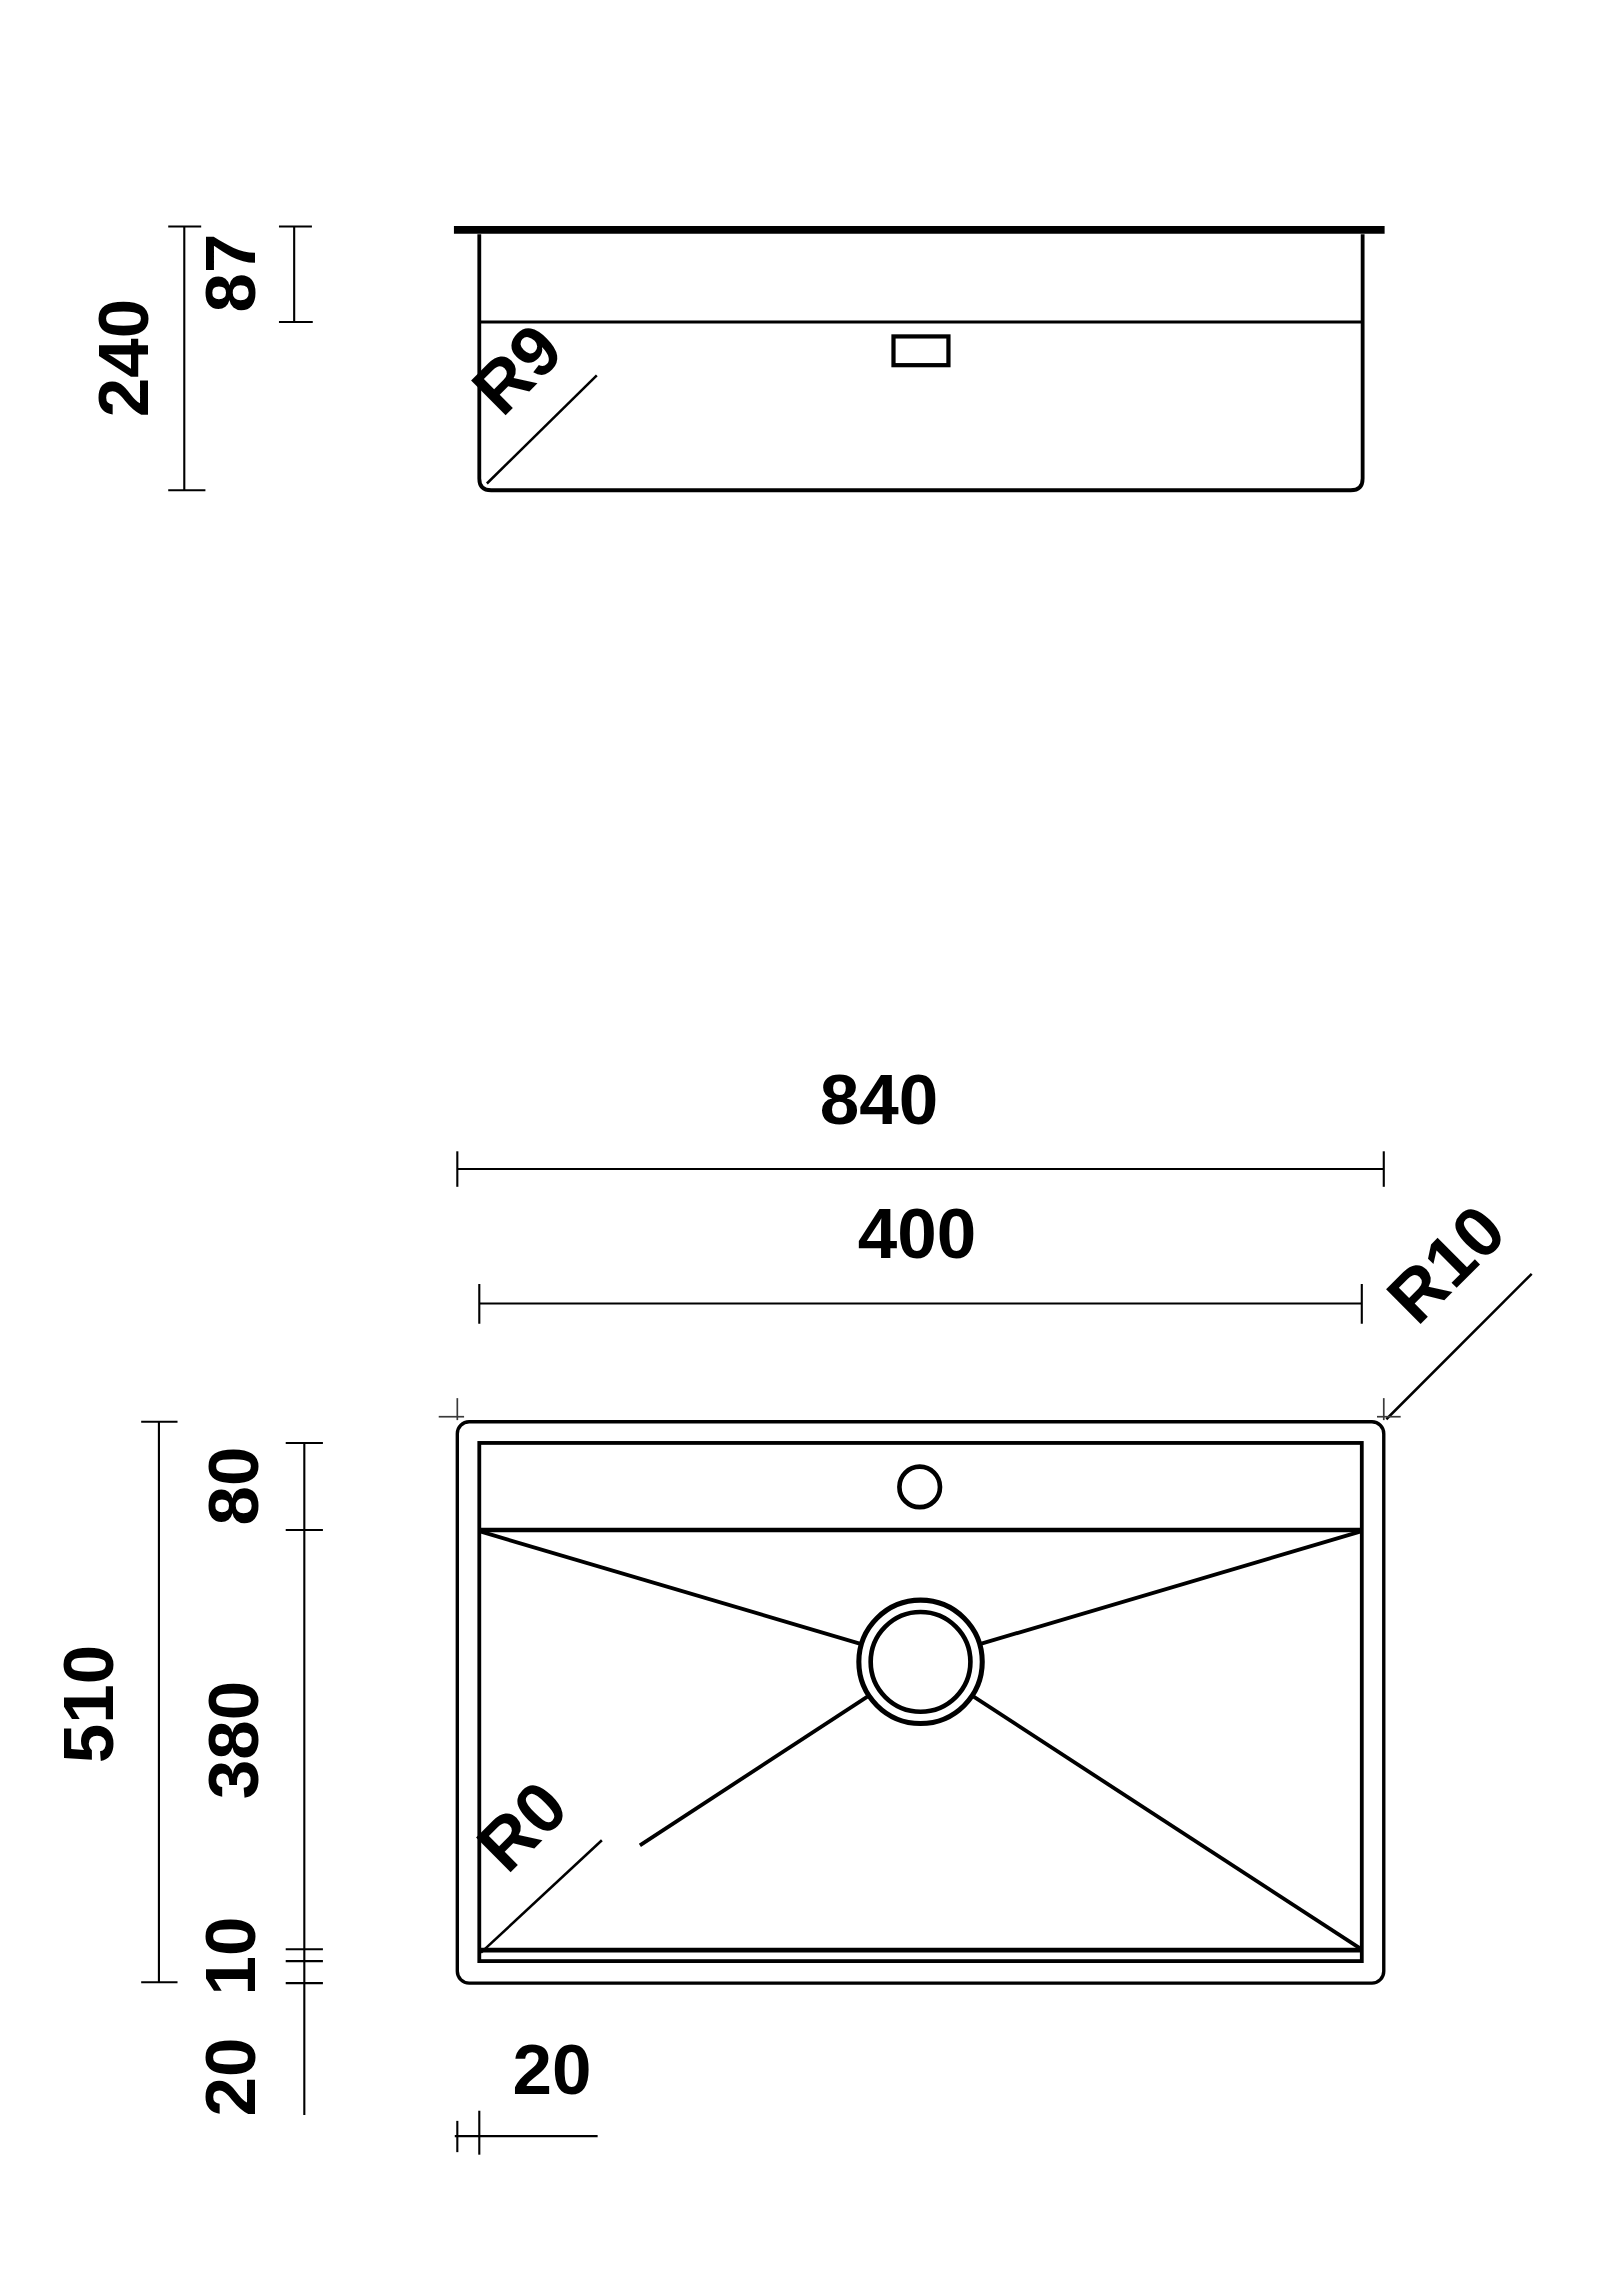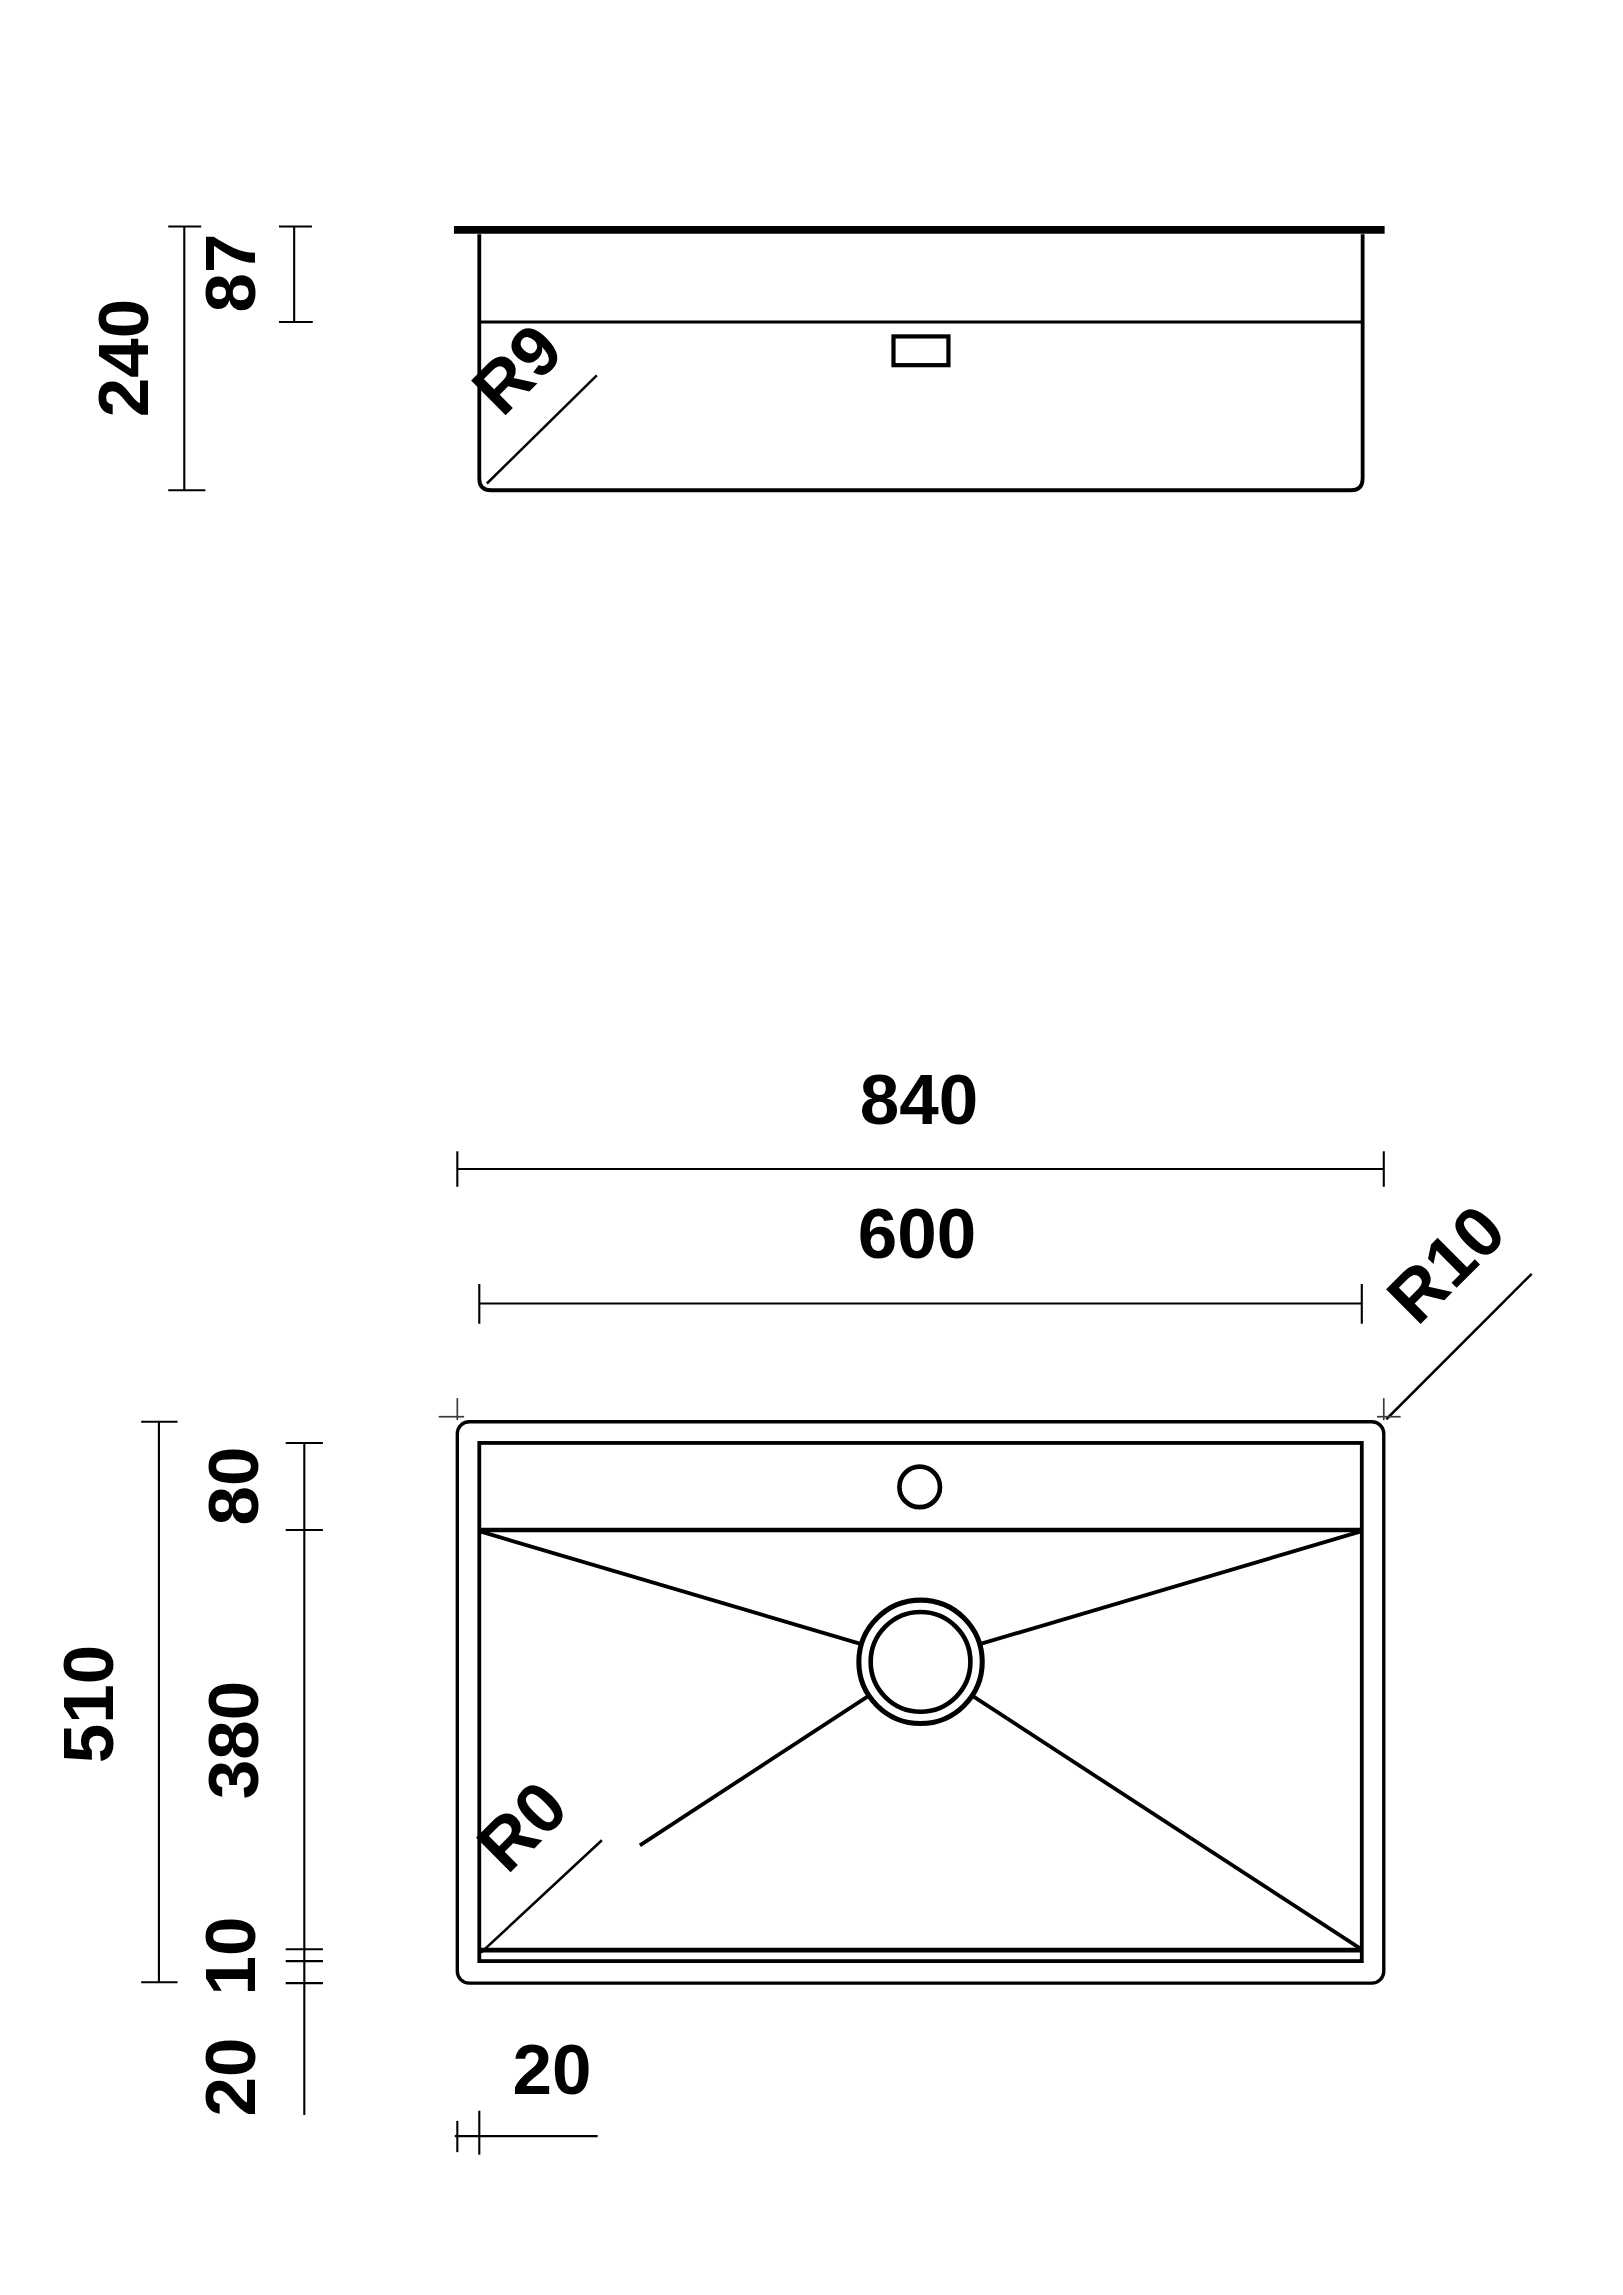--- a/index.html
+++ b/index.html
@@ -123,22 +123,22 @@
       <line x1="519" y1="1676" x2="549" y2="1676"></line>
       <line x1="1637" y1="1654" x2="1637" y2="1680"></line>
       <line x1="1629" y1="1676" x2="1657" y2="1676"></line>
     </g>
   </svg>
 
   <div class="lbl rot90" style="left:123px; top:358px;">240</div>
   <div class="lbl rot90" style="left:230px; top:273px;">87</div>
   <div class="lbl rot45" style="left:517px; top:369px;">R9</div>
 
-  <div class="lbl rot0" style="left:919px; top:1099px;">840</div>
-  <div class="lbl rot0" style="left:917px; top:1233px;">600</div>
+  <div class="lbl rot0" style="left:879px; top:1099px;">840</div>
+  <div class="lbl rot0" style="left:917px; top:1233px;">400</div>
   <div class="lbl rot45" style="left:1446px; top:1264px;">R10</div>
   <div class="lbl rot90" style="left:88px; top:1704px;">510</div>
   <div class="lbl rot90" style="left:233px; top:1486px;">80</div>
   <div class="lbl rot90" style="left:233px; top:1740px;">380</div>
   <div class="lbl rot90" style="left:230px; top:1956px;">10</div>
   <div class="lbl rot90" style="left:230px; top:2077px;">20</div>
   <div class="lbl rot0" style="left:552px; top:2069px;">20</div>
   <div class="lbl rot45" style="left:522px; top:1826px;">R0</div>
 
 </div>

